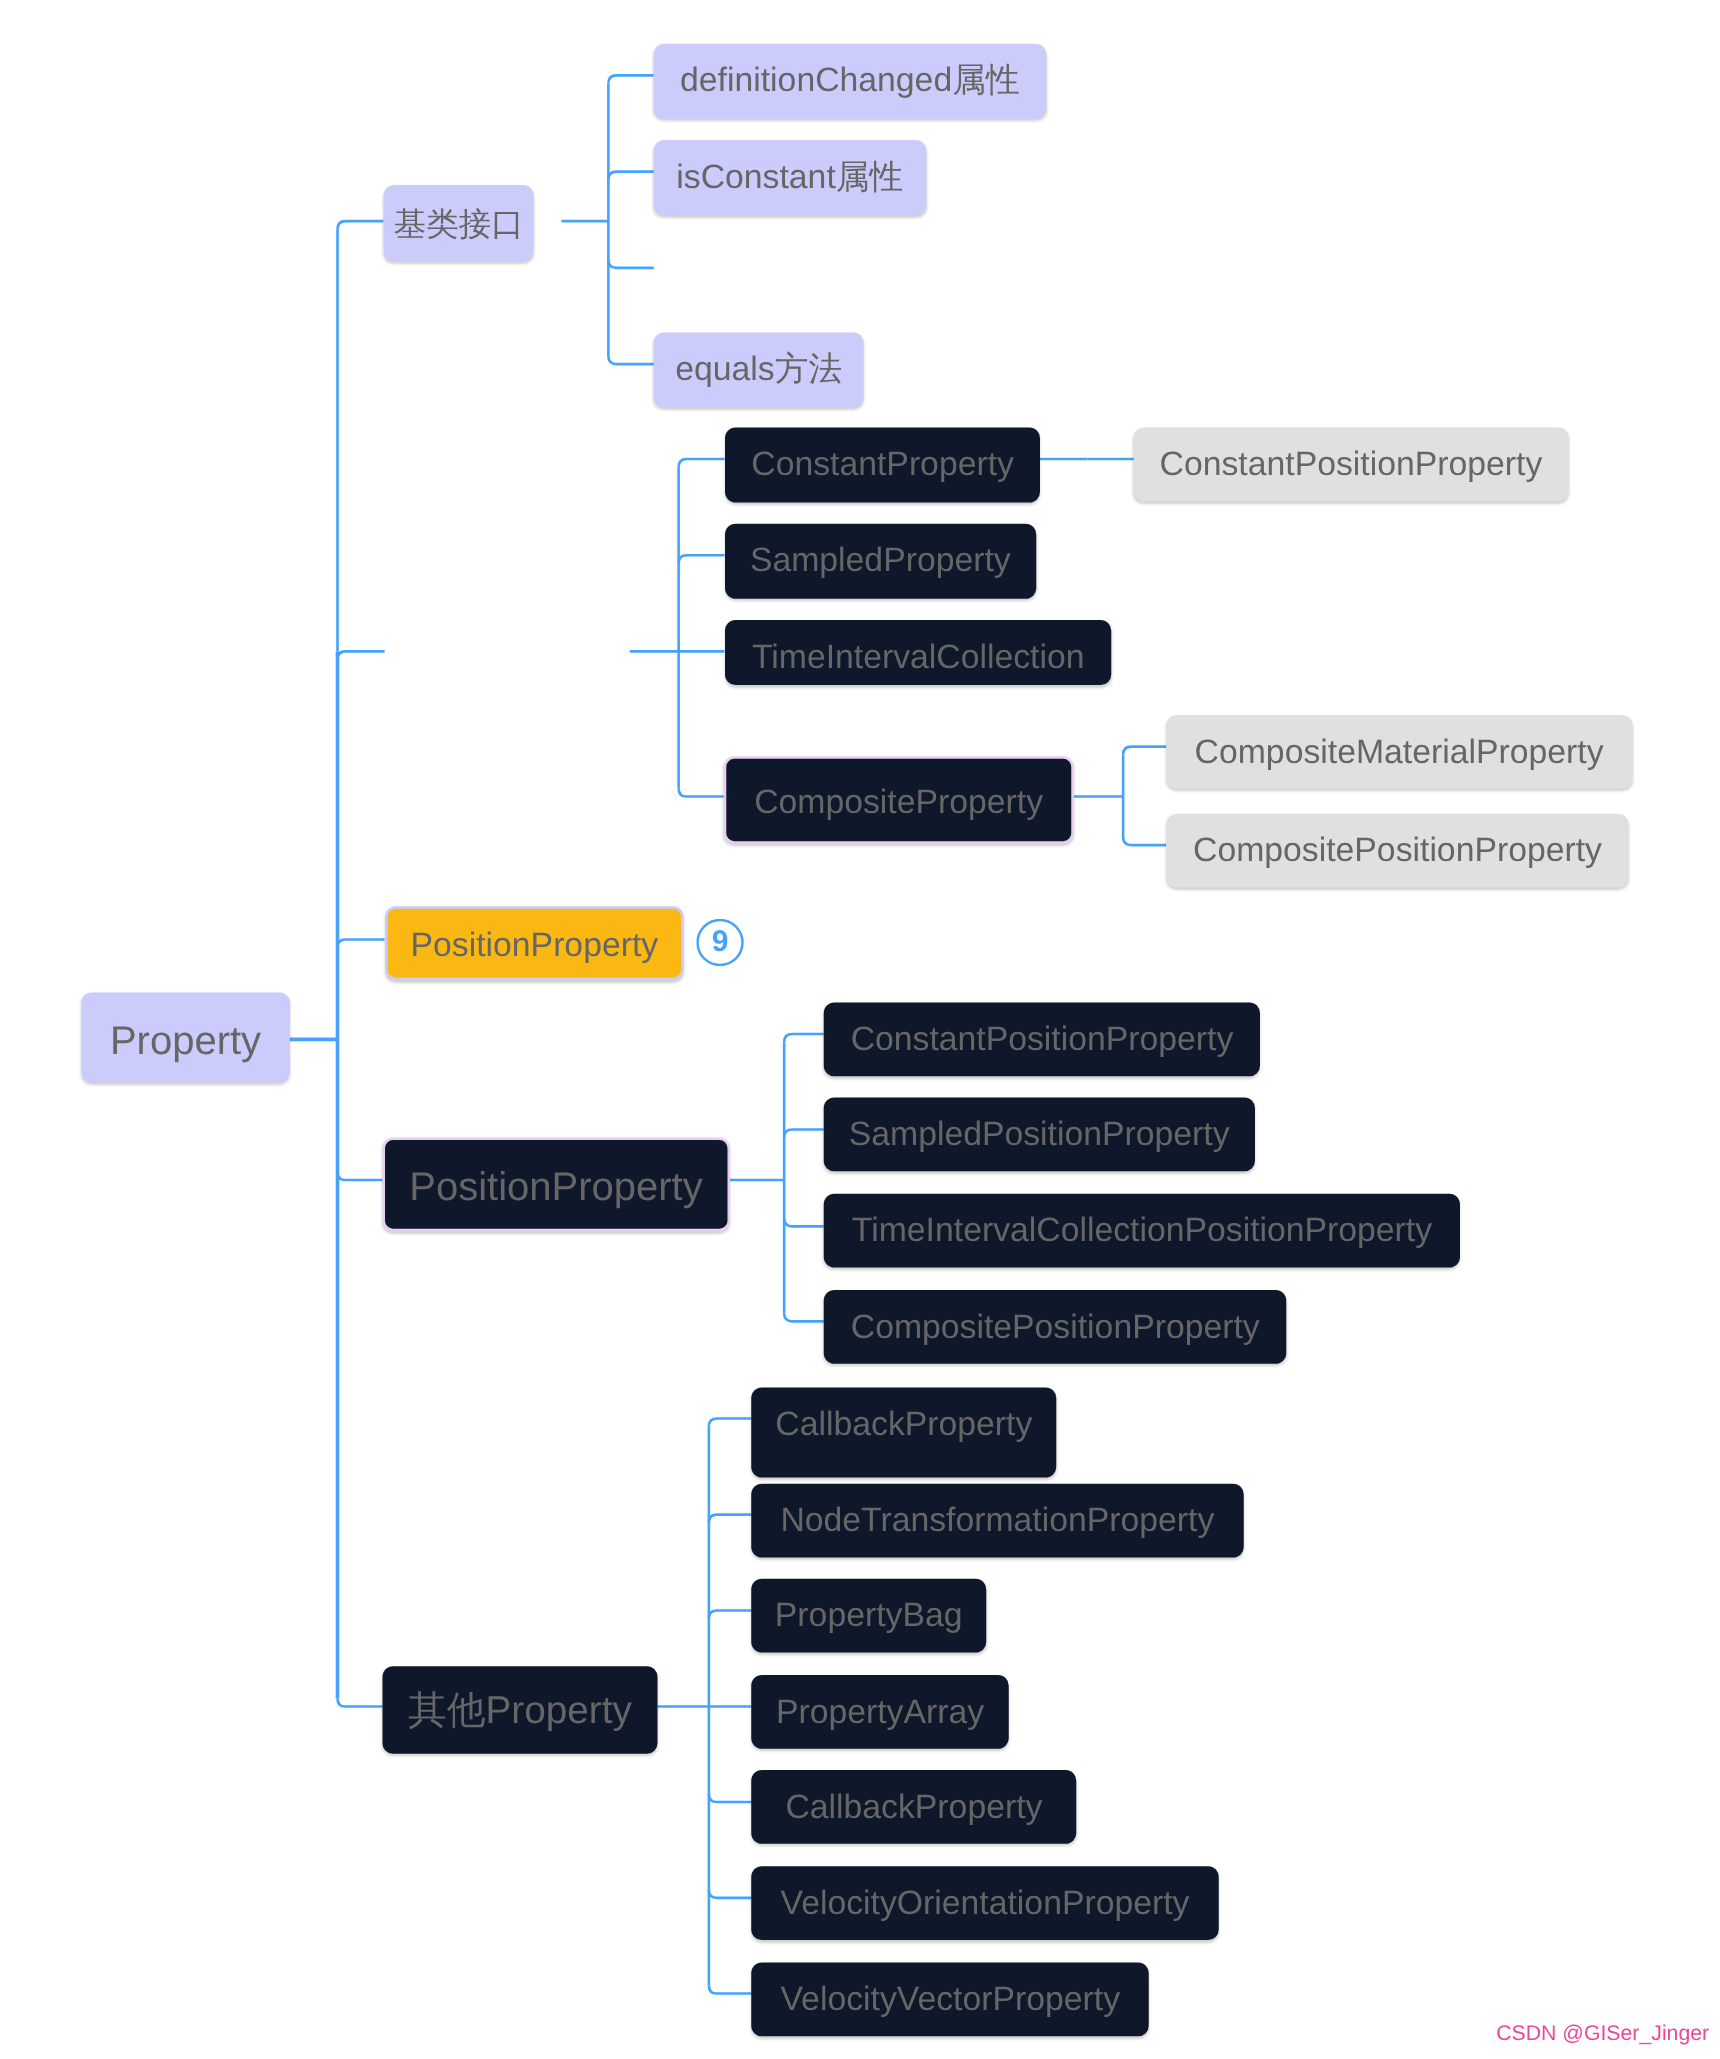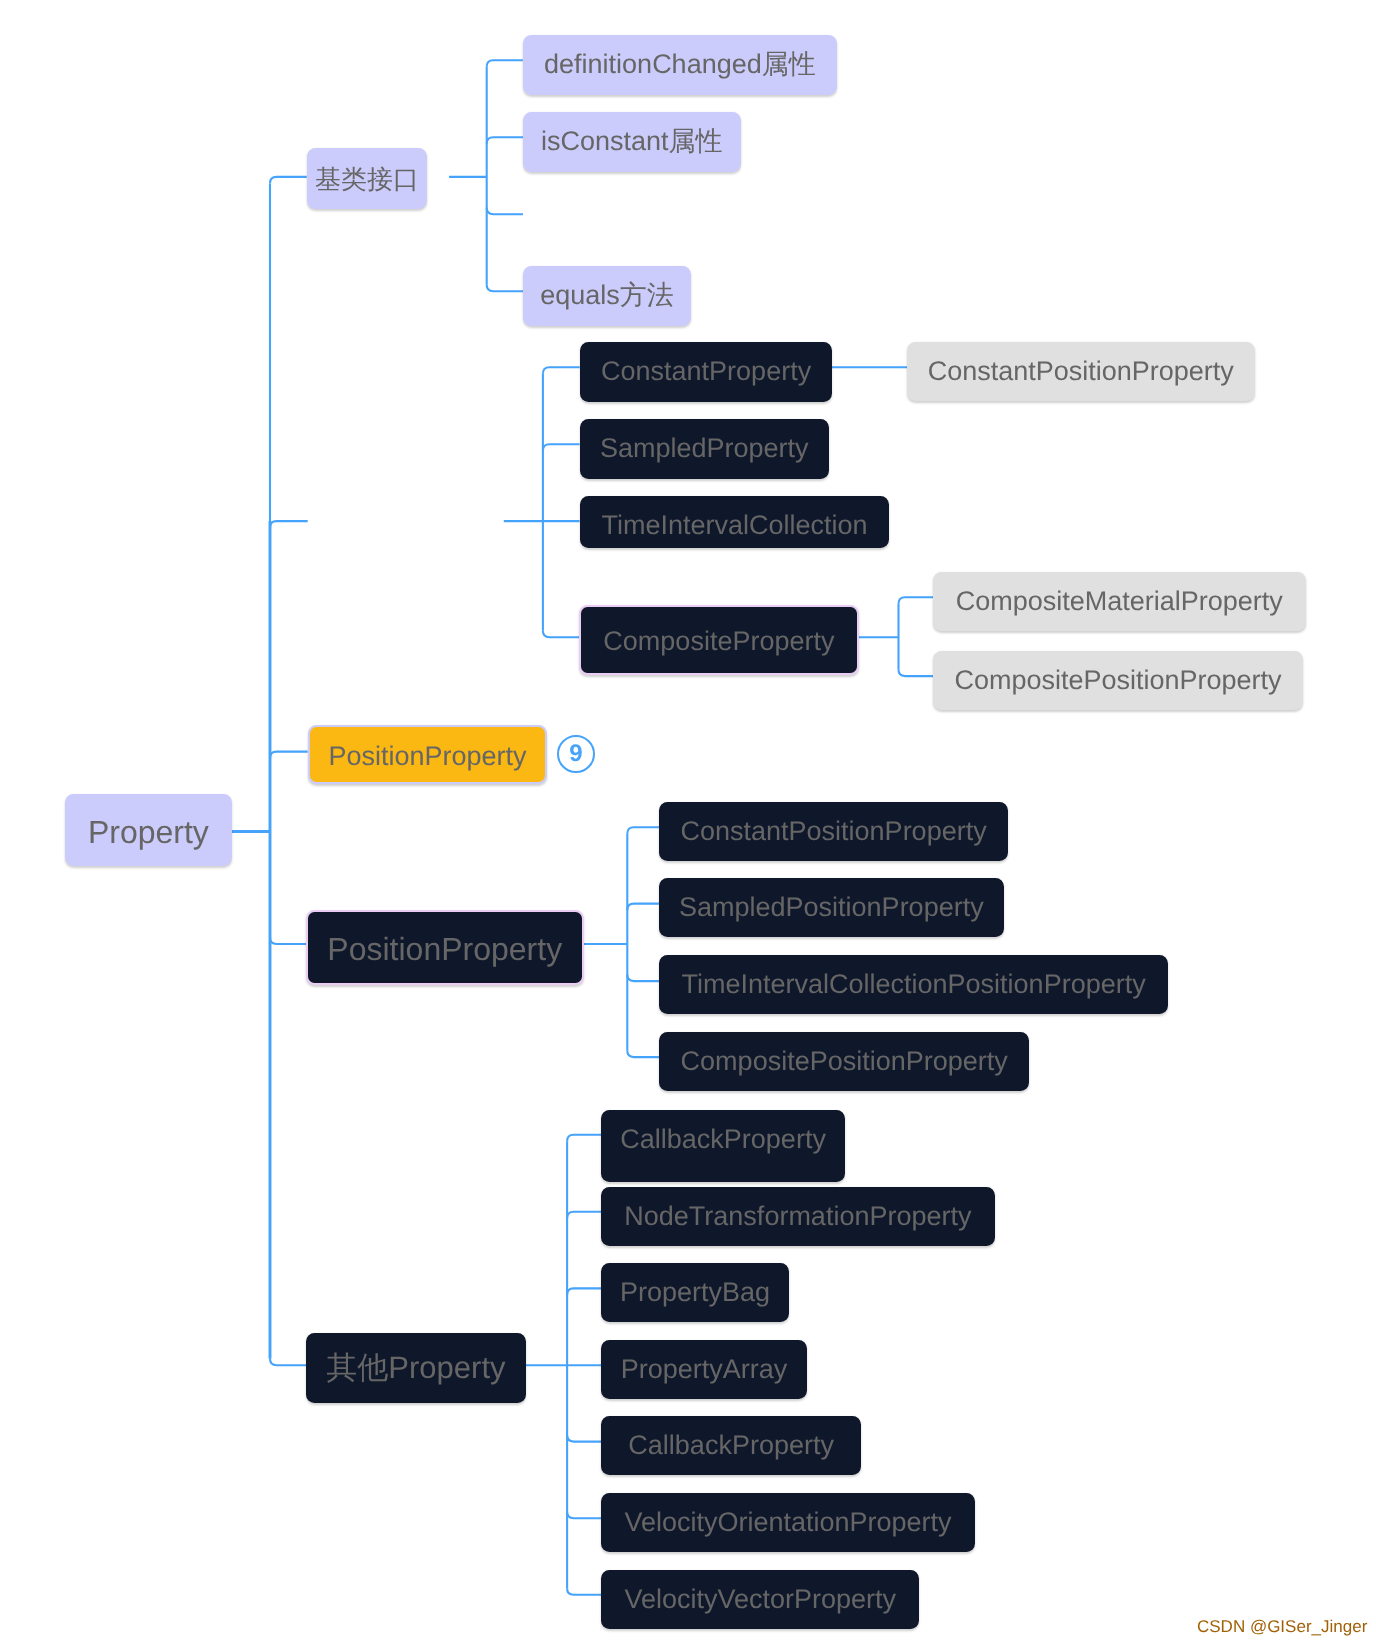--- a/index.html
+++ b/index.html
@@ -16,21 +16,21 @@
   box-shadow:0 1.8px 2.4px rgba(0,0,0,0.19);}
 .node > span{position:absolute;left:0;right:0;text-align:center;display:block;}
 .node.lavender{background:#ccccfc;}
 .node.cyan{background:#0f172a;}
 .node.gray{background:#e0e0e0;}
 .node.orange{background:#fbb813;}
 .node.bordered{border:2.6px solid #e9cdf5;}
 .node.orange.bordered{border-color:#ccccfc;}
 #badge{position:absolute;will-change:transform;box-sizing:border-box;border:2px solid #45a3fb;border-radius:50%;
   color:#45a3fb;display:flex;align-items:center;justify-content:center;line-height:1;font-weight:700;}
-#watermark{position:absolute;will-change:transform;color:#a16207;white-space:nowrap;}
+#watermark{position:absolute;will-change:transform;color:#ec4899;white-space:nowrap;}
 </style>
 </head>
 <body>
 
 <div id="canvas">
 <svg id="links" viewBox="0 0 1376 1647">
   <path class="link" d="M 270.0 183.4 L 270.0 521.1"></path>
   <path class="link trunk" d="M 270.0 521.1 L 270.0 1358.7"></path>
   <path class="link trunk" d="M 232.0 831.5 L 270.0 831.5"></path>
   <path class="link" d="M 270.0 183.4 Q 270.0 176.9 276.5 176.9 L 306.7 176.9"></path>

